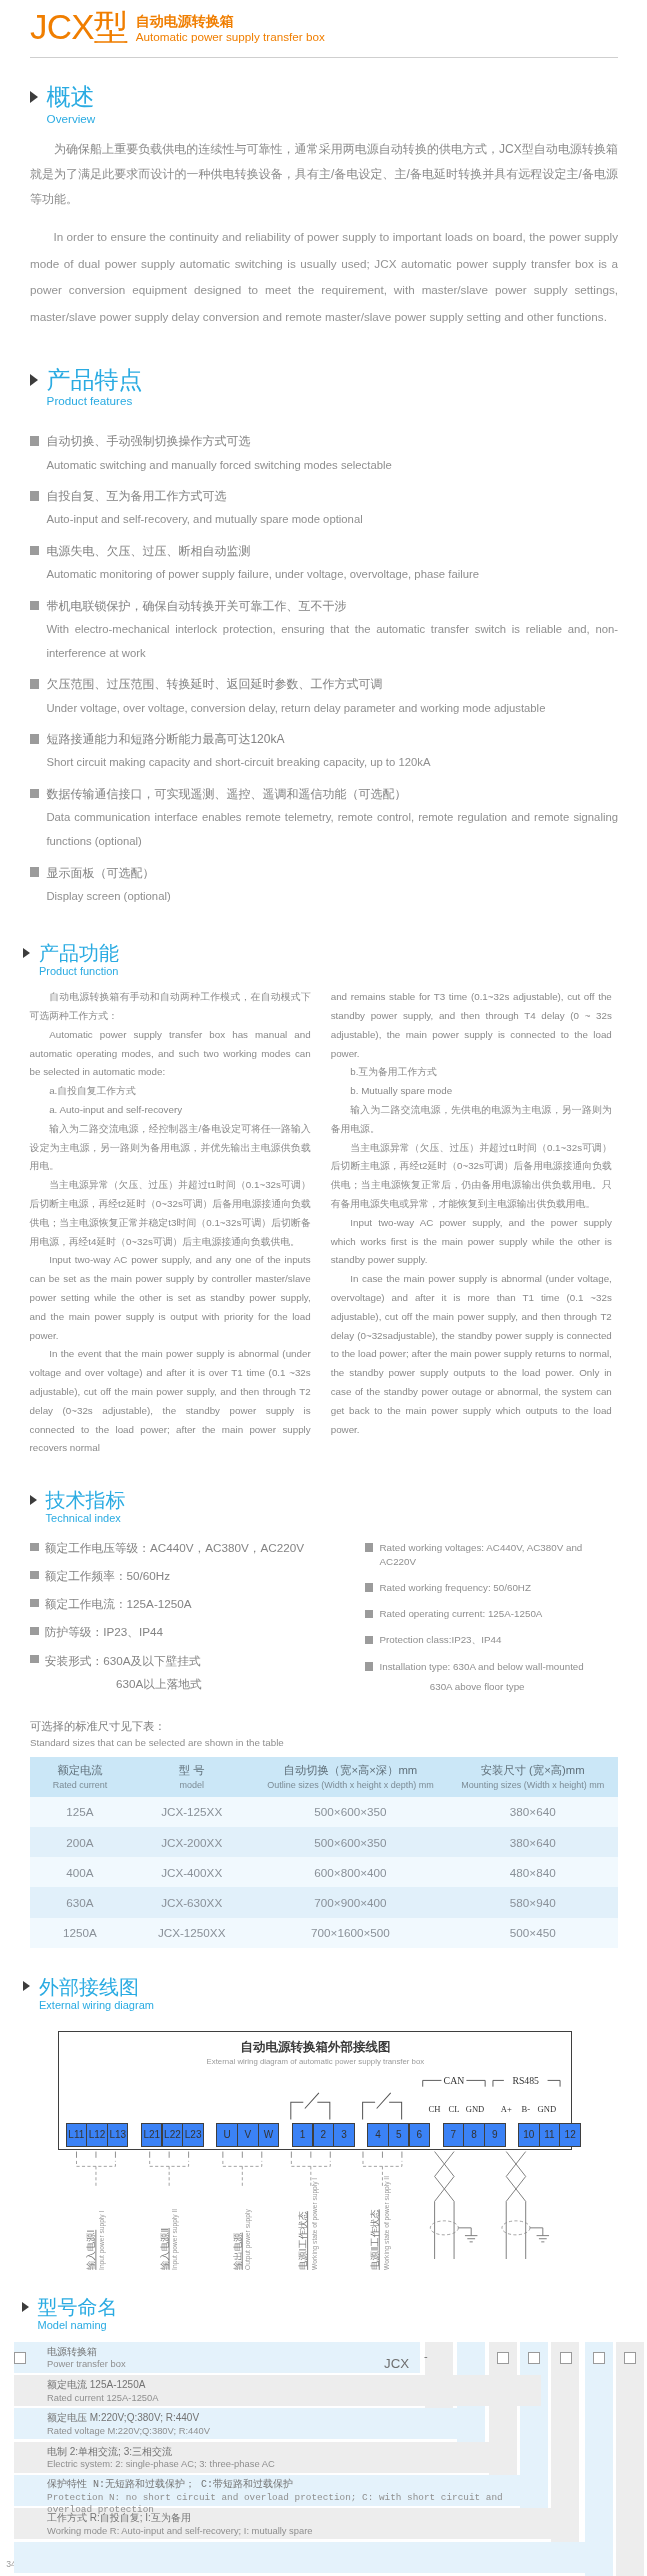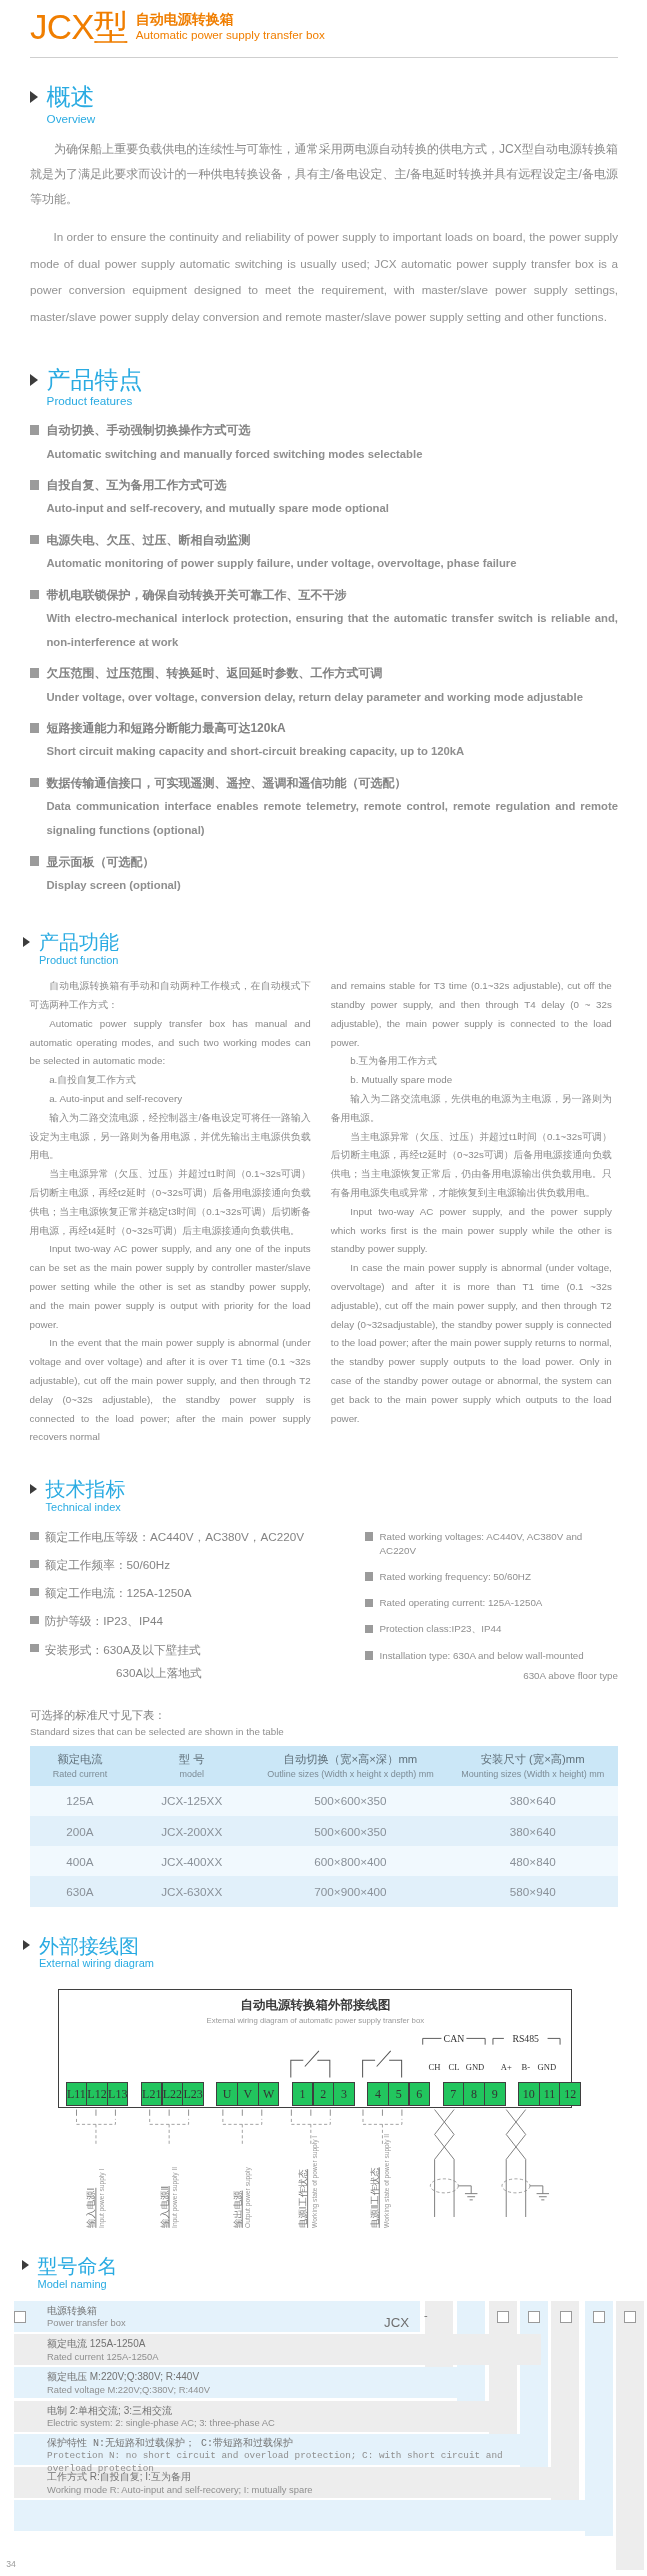--- a/index.html
+++ b/index.html
@@ -1,21 +1,21 @@
 <!DOCTYPE html>
 <html style="font-size:12.5px"><head>
 <meta charset="utf-8">
 <style>
   html,body{margin:0;padding:0;background:#fff;}
   body{width:648px;font-family:"Liberation Sans","DejaVu Sans",sans-serif;color:#8a8a8a;}
   .page{position:relative;width:648px;height:2576px;overflow:hidden;background:#fff;}
 
   
   .header{padding:9.4px 30px 0;}
-  .brand{display:flex;align-items:center;}
+  .brand{display:flex;align-items:flex-end;}
   .brand-model{color:#f07e00;font-size:35px;line-height:1.0;font-weight:400;letter-spacing:-0.8px;}
   .brand-sub{margin-left:7.8px;color:#f07e00;}
   .brand-sub .zh{font-size:14px;font-weight:700;line-height:1.2;}
   .brand-sub .en{font-size:11.7px;line-height:1.25;}
   .divider{border-top:0.8px solid #cfcfcf;margin:12.5px 30px 0;}
 
   
   .sec{margin:26.5px 30px 0;}
   .sec-head{display:flex;align-items:flex-start;}
   .tri{width:0;height:0;border-left:8.6px solid #3c3c3c;border-top:6.2px solid transparent;border-bottom:6.2px solid transparent;margin:7px 8.6px 0 0;flex:none;}
@@ -23,41 +23,41 @@
   .sec-zh{font-size:24px;color:#2aabe2;line-height:1.1;}
   .sec-en{font-size:11.7px;color:#2aabe2;margin-top:0.8px;}
   .sec--sm .sec-zh{font-size:20px;}
   .sec--sm .sec-en{font-size:11px;}
 
   
   .para-zh{font-size:12px;line-height:2.1;text-align:justify;text-indent:2em;color:#8a8a8a;margin:12.5px 0 0;}
   .para-en{font-size:11.7px;line-height:2.3;text-align:justify;text-indent:2em;color:#939393;margin:11px 0 0;}
 
   
-  .feat{margin-top:14px;font-weight:bold;}
+  .feat{margin-top:25px;}
   .feat-zh{display:flex;font-size:12px;color:#828282;line-height:1.5;margin-top:10px;}
   .bullet{width:9.4px;height:9.4px;background:#9b9b9b;margin:3.9px 7px 0 0;flex:none;}
   .feat-en{font-size:11.3px;color:#8f8f8f;line-height:2.1;text-align:justify;margin:3.1px 0 0 16.4px;}
 
   
   .cols{display:flex;gap:20px;margin-top:11px;}
   .col{flex:1;font-size:9.8px;line-height:1.92;color:#8a8a8a;text-align:justify;}
   .col p{margin:0;text-indent:2em;}
   .col p.noindent{text-indent:0;}
 
   
   .tech-cols{display:flex;margin-top:4.7px;}
   .tech-col{width:52%;}
   .tech-col.r{width:48%;font-size:9.8px;}
   .tech-item{display:flex;margin-top:11.7px;line-height:1.4;}
   .tech-col.l .tech-item{font-size:11.7px;color:#848484;}
   .tech-col.r .tech-item{font-size:9.8px;color:#8f8f8f;margin-top:12.5px;padding-left:29px;}
   .bullet2{width:8.6px;height:8.6px;background:#9b9b9b;margin:2.3px 6.2px 0 0;flex:none;}
   .tech-cont{margin-left:86px;margin-top:7.8px;font-size:11.7px;color:#848484;}
-  .tech-col.r .tech-cont{margin-left:94px;font-size:9.8px;color:#8f8f8f;text-align:right;}
+  .tech-col.r .tech-cont{margin-left:94px;font-size:9.8px;color:#8f8f8f;}
 
   
   .tbl-intro-zh{font-size:11.3px;color:#7e7e7e;margin-top:26.5px;}
   .tbl-intro-en{font-size:9.8px;color:#8f8f8f;margin-top:3.1px;}
   table.sizes{width:100%;border-collapse:collapse;margin-top:9.4px;}
   table.sizes th{background:#cbe7f7;padding:6.2px 3.1px 7px;font-weight:400;}
   table.sizes th .hzh{font-size:11.3px;color:#60707a;}
   table.sizes th .hen{font-size:9px;color:#7d8c96;margin-top:1.6px;}
   table.sizes td{text-align:center;font-size:11.7px;color:#8a9199;padding:8.6px 3.1px;}
   table.sizes tbody tr:nth-child(odd){background:#f1f9fe;}
@@ -66,21 +66,21 @@
   .c1{width:17%;} .c2{width:21%;} .c3{width:33%;} .c4{width:29%;}
 
   
   .wd-box{position:relative;margin:20px 0 0 35px;width:512px;height:117px;border:1.6px solid #3f3f3f;}
   .wd-title{text-align:center;font-family:"Liberation Serif","DejaVu Serif",serif;font-weight:700;font-size:12.5px;color:#3a3a3a;margin-top:7px;}
   .wd-sub{text-align:center;font-size:7.8px;color:#9a9a9a;margin-top:1.6px;}
   .wd-top{position:absolute;left:0;top:0;}
   .wd-terms{position:absolute;left:6.2px;bottom:1.6px;display:flex;}
   .wd-g{display:flex;margin-right:12.5px;}
   .wd-g:last-child{margin-right:0;}
-  .wd-cell{width:19.5px;height:22px;border:0.8px solid #3f3f3f;margin-left:-0.8px;text-align:center;line-height:22px;font-size:12px;font-family:Liberation Serif, serif;color:#333;background:#22c55e;flex:none;}
+  .wd-cell{width:19.5px;height:22px;border:0.8px solid #3f3f3f;margin-left:-0.8px;text-align:center;line-height:22px;font-size:10px;font-family:Liberation Sans, sans-serif;color:#333;background:#3b82f6;flex:none;}
   .wd-g .wd-cell:first-child{margin-left:0;}
   .wd-under{margin-left:35px;width:515px;height:123px;position:relative;}
 
   
   .naming{position:relative;margin:11px 0 0 14px;width:634px;height:270px;}
   .nstrips .strip{position:absolute;top:0;width:28px;z-index:0;}
   .nstrips .strip:nth-child(1){left:411px;height:67px;background:#ededed;}
   .nstrips .strip:nth-child(2){left:443px;height:101px;background:#e4f2fb;}
   .nstrips .strip:nth-child(3){left:475px;height:134px;background:#ededed;}
   .nstrips .strip:nth-child(4){left:506px;height:168px;background:#e4f2fb;}
@@ -343,20 +343,26 @@
             <td>JCX-400XX</td>
             <td>600×800×400</td>
             <td>480×840</td>
         </tr>
         <tr>
           <td>630A</td>
             <td>JCX-630XX</td>
             <td>700×900×400</td>
             <td>580×940</td>
         </tr>
+        <tr>
+          <td>1250A</td>
+            <td>JCX-1250XX</td>
+            <td>700×1600×500</td>
+            <td>500×450</td>
+        </tr>
       </tbody>
     </table>
   </div>
 
   <div class="sec sec--sm" style="margin-top:28px;margin-left:23.4px;margin-right:23.4px;">
     <div class="sec-head">
       <span class="tri sm"></span>
       <div>
         <div class="sec-zh">外部接线图</div>
         <div class="sec-en">External wiring diagram</div>

